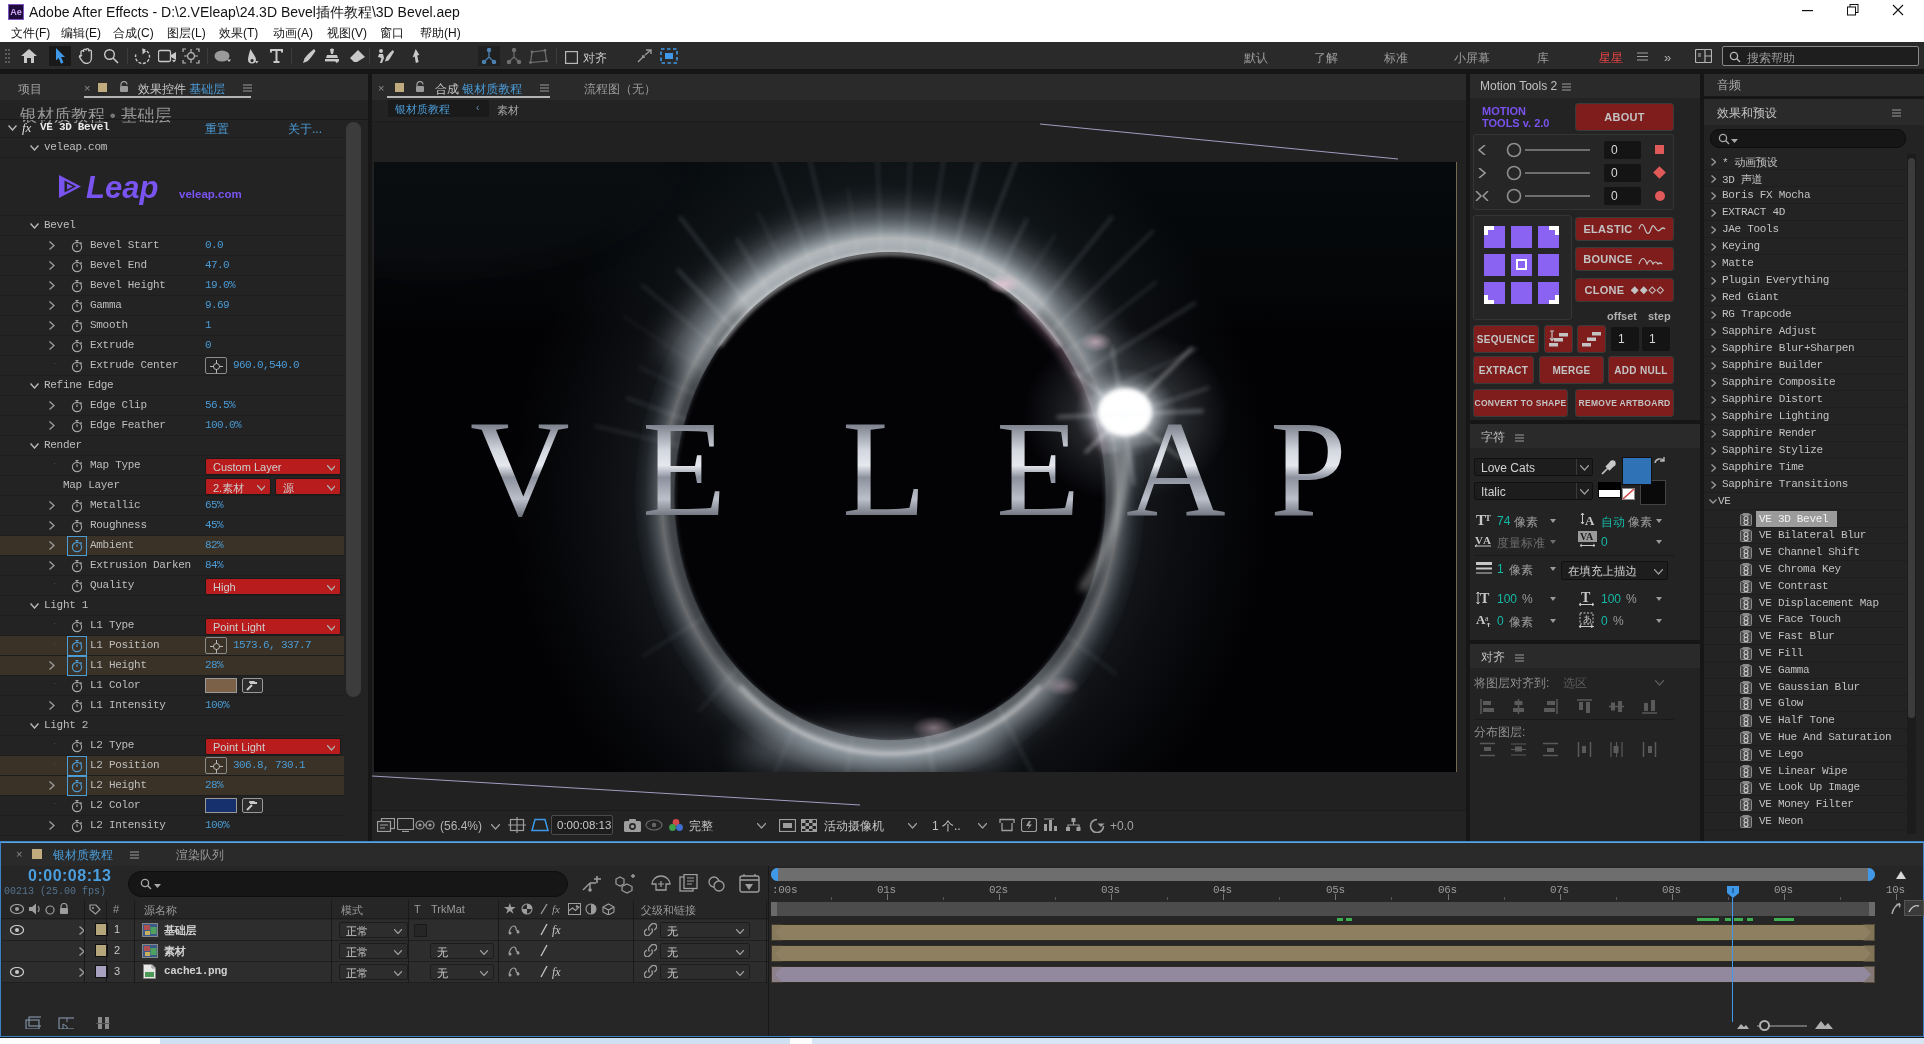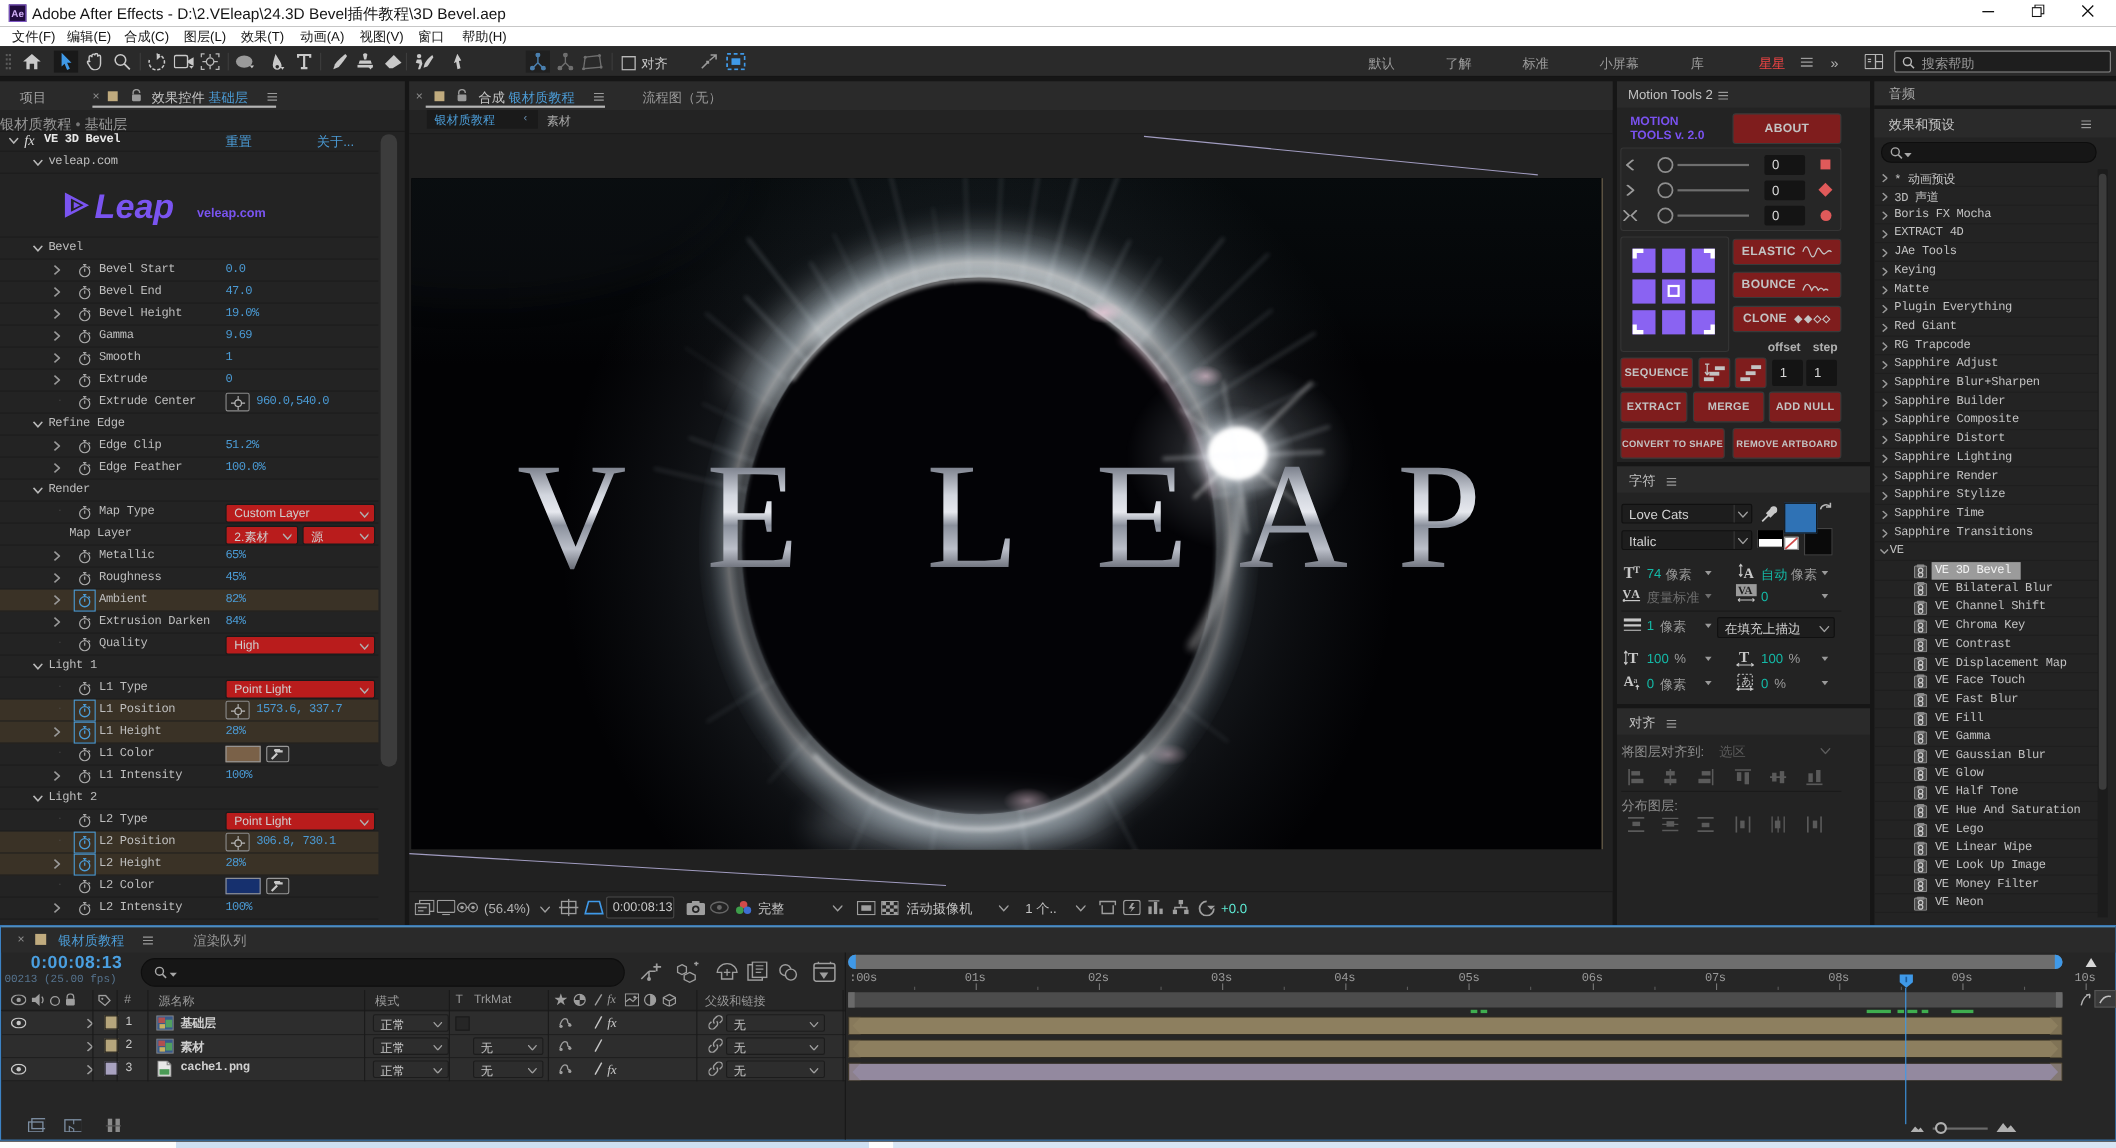--- a/index.html
+++ b/index.html
@@ -270,21 +270,21 @@
       <rect x="1" y="5" width="8" height="6" rx="1" fill="#9a9a9a"></rect>
     </svg>
  <div class="abs t12" style="left:138px;top:7px;color:#c6c6c6">效果控件 <span style="color:#4b9bd5">基础层</span></div>
  <svg class="abs" style="left:243px;top:10px" width="9" height="8">
       <g stroke="#9a9a9a" stroke-width="1.1">
         <path d="M0 1 H9 M0 4 H9 M0 7 H9"></path>
       </g>
     </svg>
  <div class="abs" style="left:84px;top:22px;width:167px;height:2px;background:#b5b5b5"></div>
 
- <div class="abs" style="left:0;top:30px;font-size:13px;color:#989898">银材质教程 <span style="color:#777">•</span> 基础层</div>
+ <div class="abs" style="left:20px;top:30px;font-size:17px;color:#989898">银材质教程 <span style="color:#777">•</span> 基础层</div>
  <div class="abs" style="left:0;top:45px;width:368px;height:1px;background:#1a1a1a"></div>
  <div id="ecrows" class="abs" style="left:0;top:44px;width:368px;height:723px;overflow:hidden">
       <div class="ecrow" style="top:0px;height:20px">
         <svg class="abs" style="left:8px;top:7px" width="9" height="6">
           <path d="M0.5 0.5 L4.5 5 L8.5 0.5" fill="none" stroke="#b8b8b8" stroke-width="1.4"></path>
         </svg>
         <span class="abs" style="left:22px;top:2px;font-style:italic;font-size:13px;color:#dcdcdc;font-family:'Liberation Serif',serif">fx</span>
         <span class="nm" style="left:40px;color:#e8e8e8;font-weight:bold">VE 3D Bevel</span>
         <span class="abs" style="left:205px;top:3px;font-size:12px;color:#4b9bd5">重置</span>
         <span class="abs" style="left:288px;top:3px;font-size:12px;color:#4b9bd5">关于...</span>
@@ -425,21 +425,21 @@
           <path d="M0.5 0.5 L5 4.5 L0.5 8.5" fill="none" stroke="#9a9a9a" stroke-width="1.4"></path>
         </svg>
         <svg class="sw" style="left:70px" width="14" height="14">
           <g stroke="#a8a8a8" fill="none" stroke-width="1.1">
             <circle cx="7" cy="8" r="4.6"></circle>
             <path d="M5.5 1.5 H8.5 M7 1.5 V3.4 M10.5 3.2 L11.8 4.6"></path>
             <path d="M7 8 L7 5.2"></path>
           </g>
         </svg>
         <span class="nm" style="left:90px">Edge Clip</span>
-        <span class="val" style="left:205px">51.2%</span>
+        <span class="val" style="left:205px">56.5%</span>
       </div>
 <div class="ecrow" style="top:298px;height:20px">
         <svg class="abs" style="left:49px;top:5px" width="6" height="9">
           <path d="M0.5 0.5 L5 4.5 L0.5 8.5" fill="none" stroke="#9a9a9a" stroke-width="1.4"></path>
         </svg>
         <svg class="sw" style="left:70px" width="14" height="14">
           <g stroke="#a8a8a8" fill="none" stroke-width="1.1">
             <circle cx="7" cy="8" r="4.6"></circle>
             <path d="M5.5 1.5 H8.5 M7 1.5 V3.4 M10.5 3.2 L11.8 4.6"></path>
             <path d="M7 8 L7 5.2"></path>
@@ -1055,21 +1055,21 @@
         </svg>
       </div>
 <div class="abs" style="left:714px;top:3px;width:22px;height:22px;display:flex;align-items:center;justify-content:center">
         <svg width="16" height="15">
           <g fill="none" stroke="#9e9e9e" stroke-width="1.6">
             <path d="M8 1.5 a6.5 6.5 0 1 0 6.5 6.5"></path>
           </g>
           <path d="M14.5 3 l0 5 l-5 0 Z" fill="#9e9e9e" transform="rotate(45 12 5.5)"></path>
         </svg>
       </div>
-<span class="abs" style="left:738px;top:8px;font-size:12px;color:#5eead4">+0.0</span>
+<span class="abs" style="left:738px;top:8px;font-size:12px;color:#a3a3a3">+0.0</span>
     </div>
 </div>
 
 <div id="midcol" class="panel" style="left:1470px;top:74px;width:230px;height:767px">
     <div class="abs" style="left:0;top:0;width:230px;height:24px;background:#2a2a2a"></div>
 <div class="abs" style="left:10px;top:5px;font-size:12px;color:#c2c2c2">Motion Tools 2</div>
 <svg class="abs" style="left:92px;top:9px" width="9" height="8">
       <g stroke="#9a9a9a" stroke-width="1.1">
         <path d="M0 1 H9 M0 4 H9 M0 7 H9"></path>
       </g>

